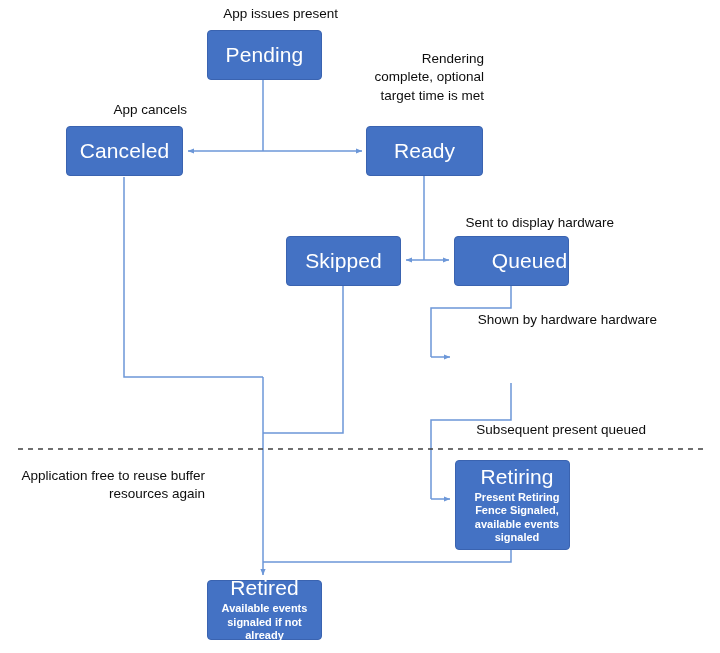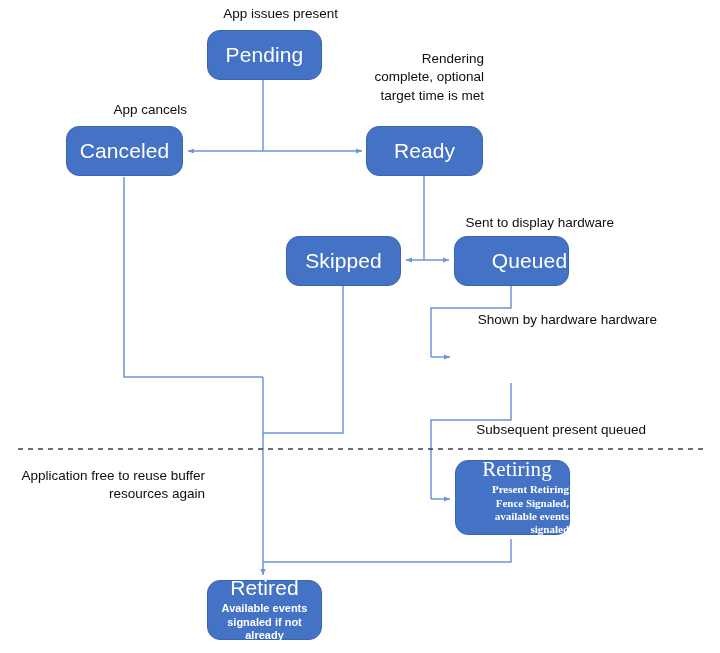--- a/index.html
+++ b/index.html
@@ -24,21 +24,21 @@
     top: 0;
     width: 720px;
     height: 653px;
     pointer-events: none;
   }
   .node {
     position: absolute;
     box-sizing: border-box;
     background: #4472C4;
     border: 1px solid #3A63B0;
-    border-radius: 13px;
+    border-radius: 4px;
     color: #ffffff;
     display: flex;
     flex-direction: column;
     align-items: center;
     justify-content: center;
     text-align: center;
     line-height: 1.05;
   }
   .node .title {
     font-size: 21px;
@@ -46,21 +46,21 @@
     letter-spacing: 0.1px;
   }
   .node .sub {
     font-size: 11px;
     font-weight: 700;
     line-height: 1.22;
     margin-top: 3px;
   }
   .node.retiring { align-items: flex-start; padding-left: 9px; }
   .node.retiring .title { width: 100%; text-align: center; }
-  .node.retiring .sub { text-align: right; }
+  .node.retiring .sub { text-align: center; }
   .label {
     position: absolute;
     font-size: 13.5px;
     line-height: 1.36;
     color: #0d0d0d;
     white-space: pre-line;
   }
   .label.center { text-align: right; }
   .label.left { text-align: right; }
 </style>
@@ -118,21 +118,21 @@
 
   <div class="node" style="left:286px; top:236px; width:115px; height:50px;">
     <span class="title">Skipped</span>
   </div>
 
   <div class="node" style="left:454px; top:236px; width:115px; height:50px;padding-left:36px;">
     <span class="title">Queued</span>
   </div>
 
 
-  <div class="node retiring" style="left:455px; top:460px; width:115px; height:75px;font-family:Liberation Serif, serif;">
+  <div class="node retiring" style="left:455px; top:460px; width:115px; height:90px;">
     <span class="title">Retiring</span>
     <span class="sub">Present Retiring Fence Signaled, available events signaled</span>
   </div>
 
   <div class="node" style="left:207px; top:580px; width:115px; height:60px;">
     <span class="title">Retired</span>
     <span class="sub">Available events signaled if not already</span>
   </div>
 
   <div class="label center" style="left:193px; top:5px; width:145px;">App issues present</div>

